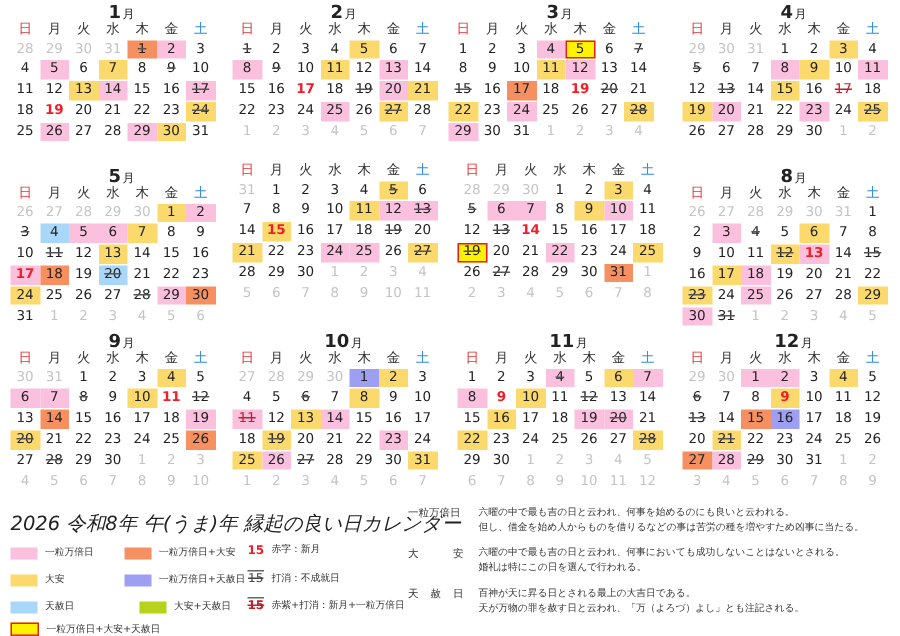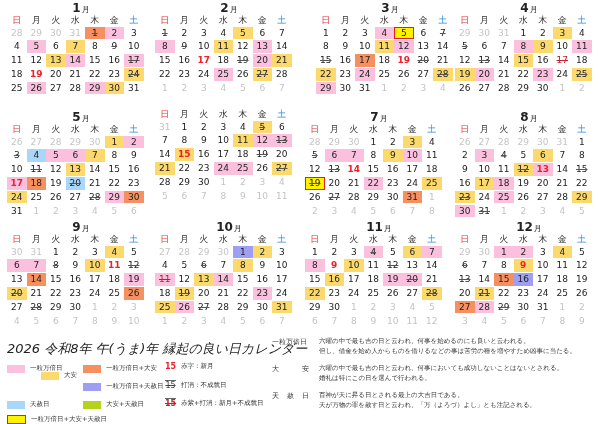--- a/index.html
+++ b/index.html
@@ -131,21 +131,21 @@
         <div class="day ">28</div>
         <div class="day other">1</div>
         <div class="day other">2</div>
         <div class="day other">3</div>
         <div class="day other">4</div>
         <div class="day other">5</div>
         <div class="day other">6</div>
         <div class="day other">7</div>
       </div>
     </div>
-    <div class="month" style="left: 313px; top: 0px;">
+    <div class="month" style="left: 296px; top: 0px;">
       <div class="mtitle"><span class="mnum">3</span><span class="msuf">月</span></div>
       <div class="grid">
         <div class="dow sun">日</div>
         <div class="dow">月</div>
         <div class="dow">火</div>
         <div class="dow">水</div>
         <div class="dow">木</div>
         <div class="dow">金</div>
         <div class="dow sat">土</div>
         <div class="day ">1</div>
@@ -333,21 +333,20 @@
         <div class="day other">5</div>
         <div class="day other">6</div>
         <div class="day other">7</div>
         <div class="day other">8</div>
         <div class="day other">9</div>
         <div class="day other">10</div>
         <div class="day other">11</div>
       </div>
     </div>
     <div class="month" style="left: 302px; top: 109px;">
-      <div class="mtitle"><span class="mnum">7</span><span class="msuf">月</span></div>
       <div class="grid">
         <div class="dow sun">日</div>
         <div class="dow">月</div>
         <div class="dow">火</div>
         <div class="dow">水</div>
         <div class="dow">木</div>
         <div class="dow">金</div>
         <div class="dow sat">土</div>
         <div class="day other">28</div>
         <div class="day other">29</div>
@@ -665,57 +664,57 @@
     </div>
   </div>
 
 <div class="legend">
   <div class="ltitle">2026 令和8年 午(うま)年 縁起の良い日カレンダー</div>
 
   <div class="litem" style="left:7px; top:42px;">
     <div class="sw" style="background:#fbc0de"></div>
     <span>一粒万倍日</span>
   </div>
-  <div class="litem" style="left:7px; top:49px;margin-left:34px;">
+  <div class="litem" style="left:7px; top:60px;">
     <div class="sw" style="background:#fbd96c"></div>
     <span>大安</span>
   </div>
   <div class="litem" style="left:7px; top:78px;">
     <div class="sw" style="background:#a9d7fa"></div>
     <span>天赦日</span>
   </div>
   <div class="litem" style="left:7px; top:93px;">
     <div class="sw" style="background:#fff200; border:1.5px solid #e0201e; width:19px; height:9px;"></div>
     <span>一粒万倍日+大安+天赦日</span>
   </div>
 
   <div class="litem" style="left:83px; top:42px;">
     <div class="sw" style="background:#f69060"></div>
     <span>一粒万倍日+大安</span>
   </div>
   <div class="litem" style="left:83px; top:60px;">
     <div class="sw" style="background:#9e9ef2"></div>
     <span>一粒万倍日+天赦日</span>
   </div>
-  <div class="litem" style="left:83px; top:78px;text-align:center;">
+  <div class="litem" style="left:93px; top:78px;text-align:center;">
     <div class="sw" style="background:#b6d21a"></div>
     <span>大安+天赦日</span>
   </div>
 
   <div class="litem" style="left:165px; top:40px;">
     <span class="num-sample ns-red">15</span>
     <span>赤字：新月</span>
   </div>
   <div class="litem" style="left:165px; top:58px;">
     <span class="num-sample ns-strike">15</span>
     <span>打消：不成就日</span>
   </div>
   <div class="litem" style="left:165px; top:76px;">
     <span class="num-sample ns-redstrike">15</span>
-    <span>赤紫+打消：新月+不成就日</span>
+    <span>赤紫+打消：新月+一粒万倍日</span>
   </div>
 </div>
 
 <div class="defs">
   <div class="def">
     <div class="def-term">一粒万倍日</div>
     <div class="def-desc">
       <div>六曜の中で最も吉の日と云われ、何事を始めるのにも良いと云われる。</div>
       <div>但し、借金を始め人からものを借りるなどの事は苦労の種を増やすため凶事に当たる。</div>
     </div>

